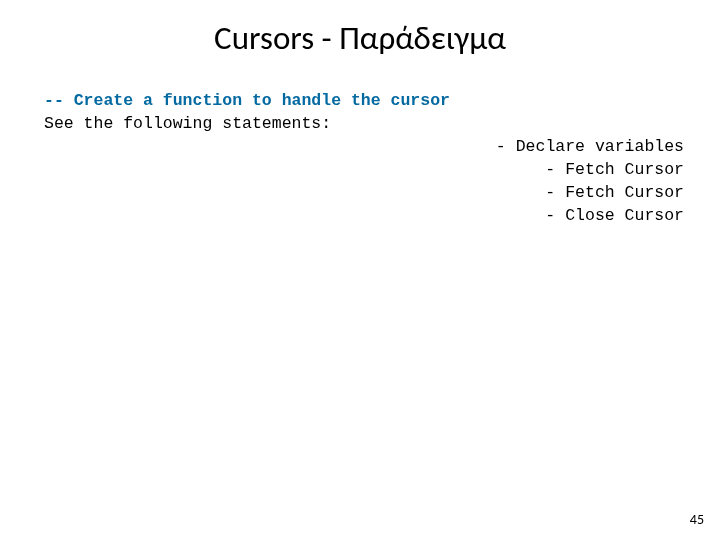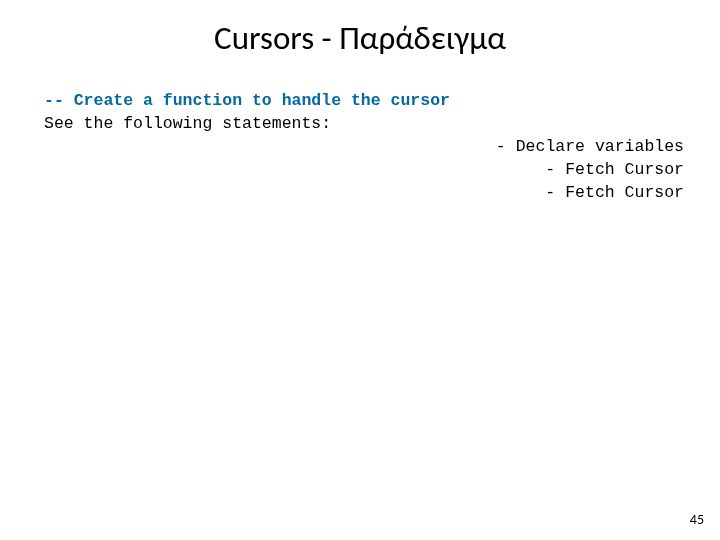--- a/index.html
+++ b/index.html
@@ -62,17 +62,18 @@
 <div class="slide">
 
   <div class="title">Cursors - Παράδειγμα</div>
 
   <div class="body">
     <div class="comment">-- Create a function to handle the cursor</div>
     <div>See the following statements:</div>
     <div class="list-row"><span>- </span><span>Declare variables</span></div>
     <div class="list-row"><span>- </span><span>Fetch Cursor</span></div>
     <div class="list-row"><span>- </span><span>Fetch Cursor</span></div>
+    <div class="list-row"><span>- </span><span>Close Cursor</span></div>
   </div>
 
   <div class="pagenum">45</div>
 
 </div>
 
 </body></html>

